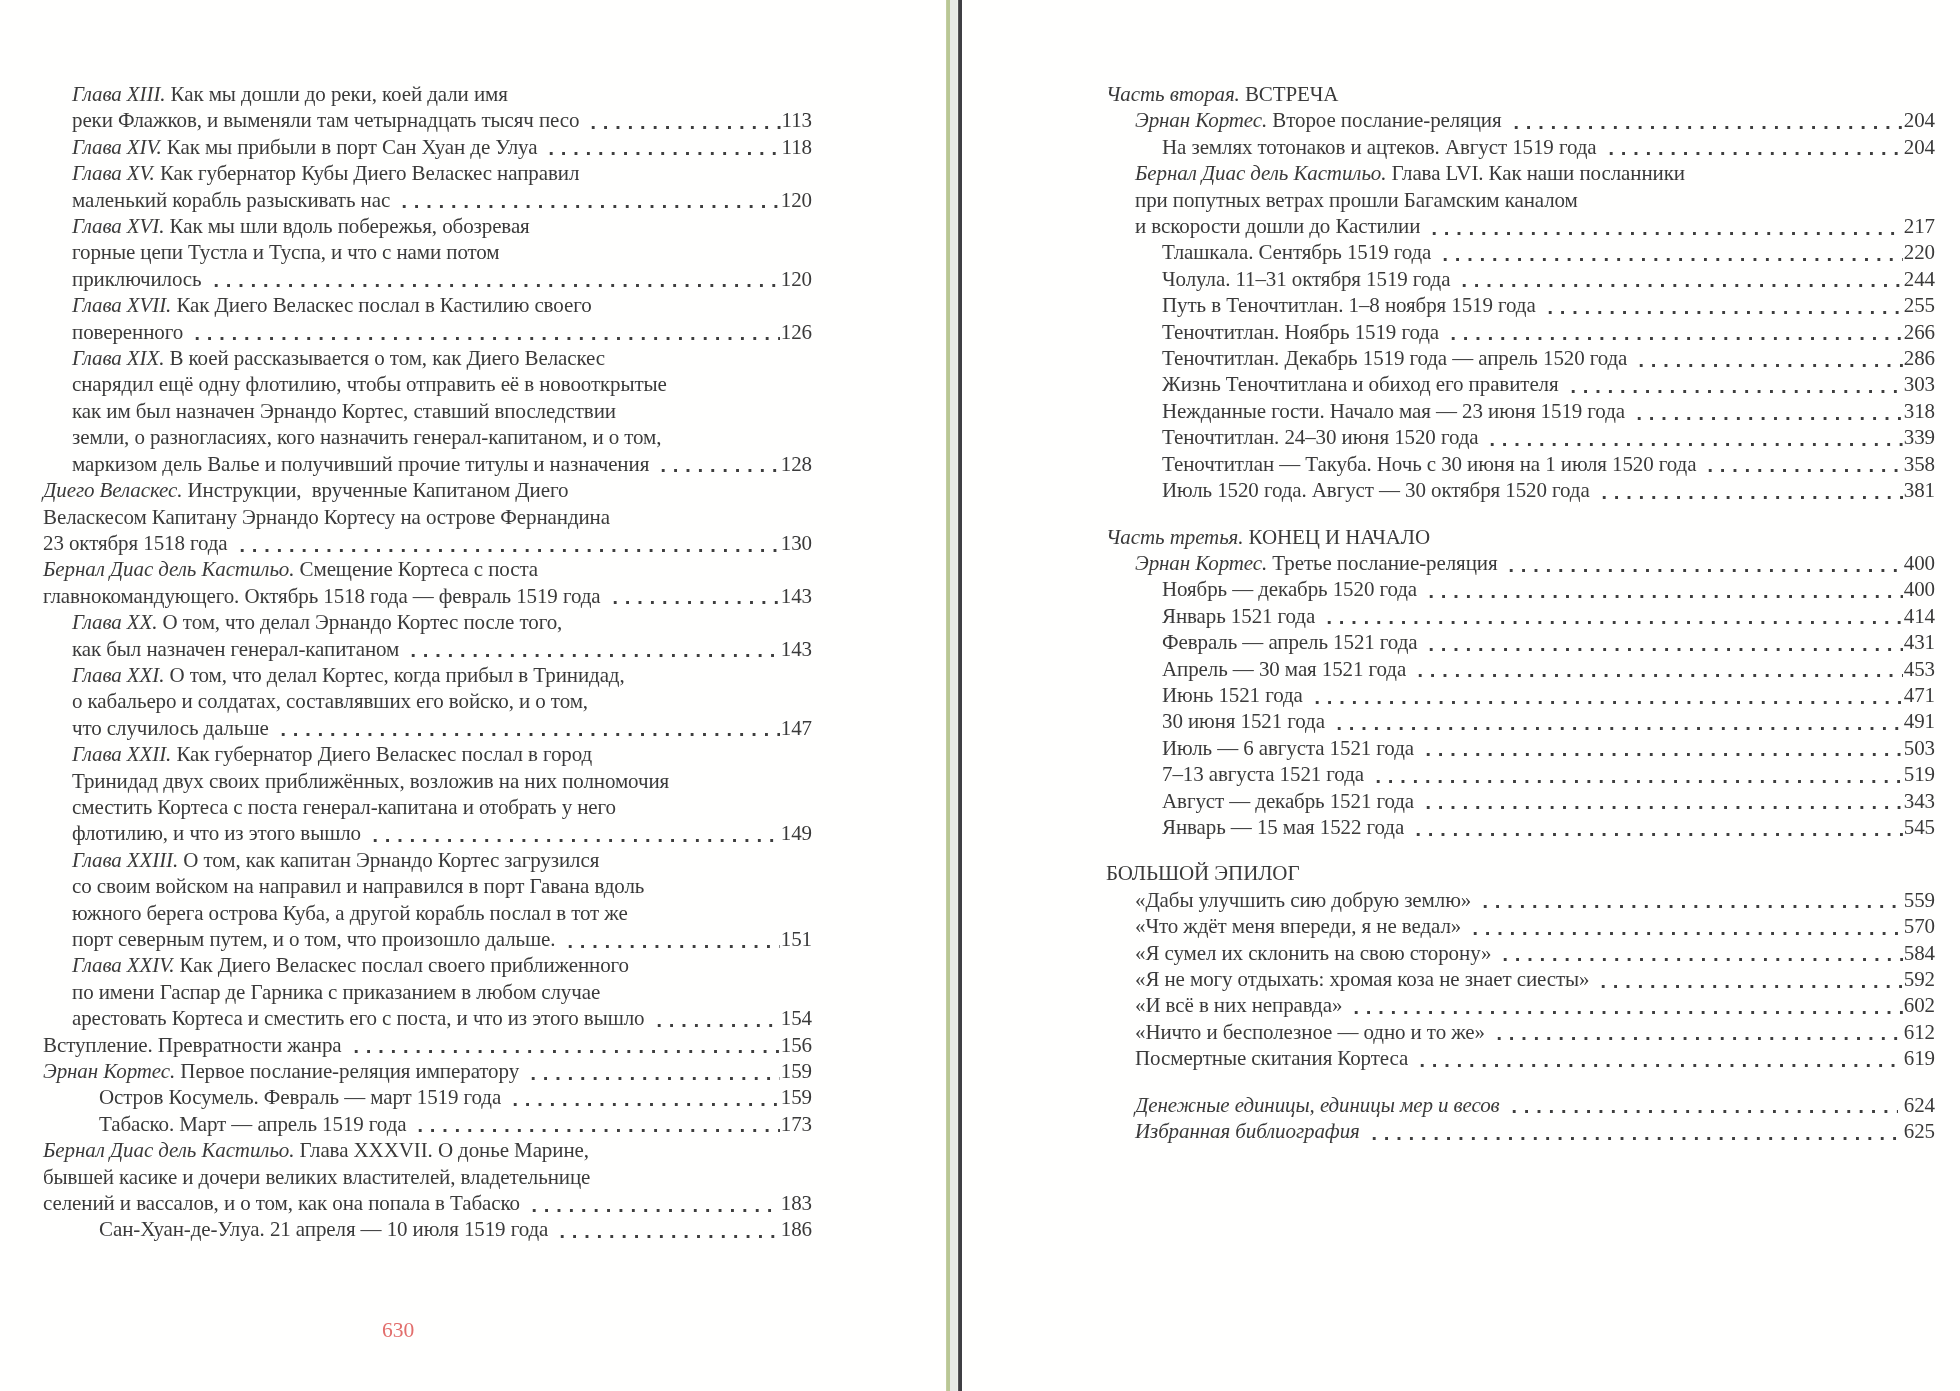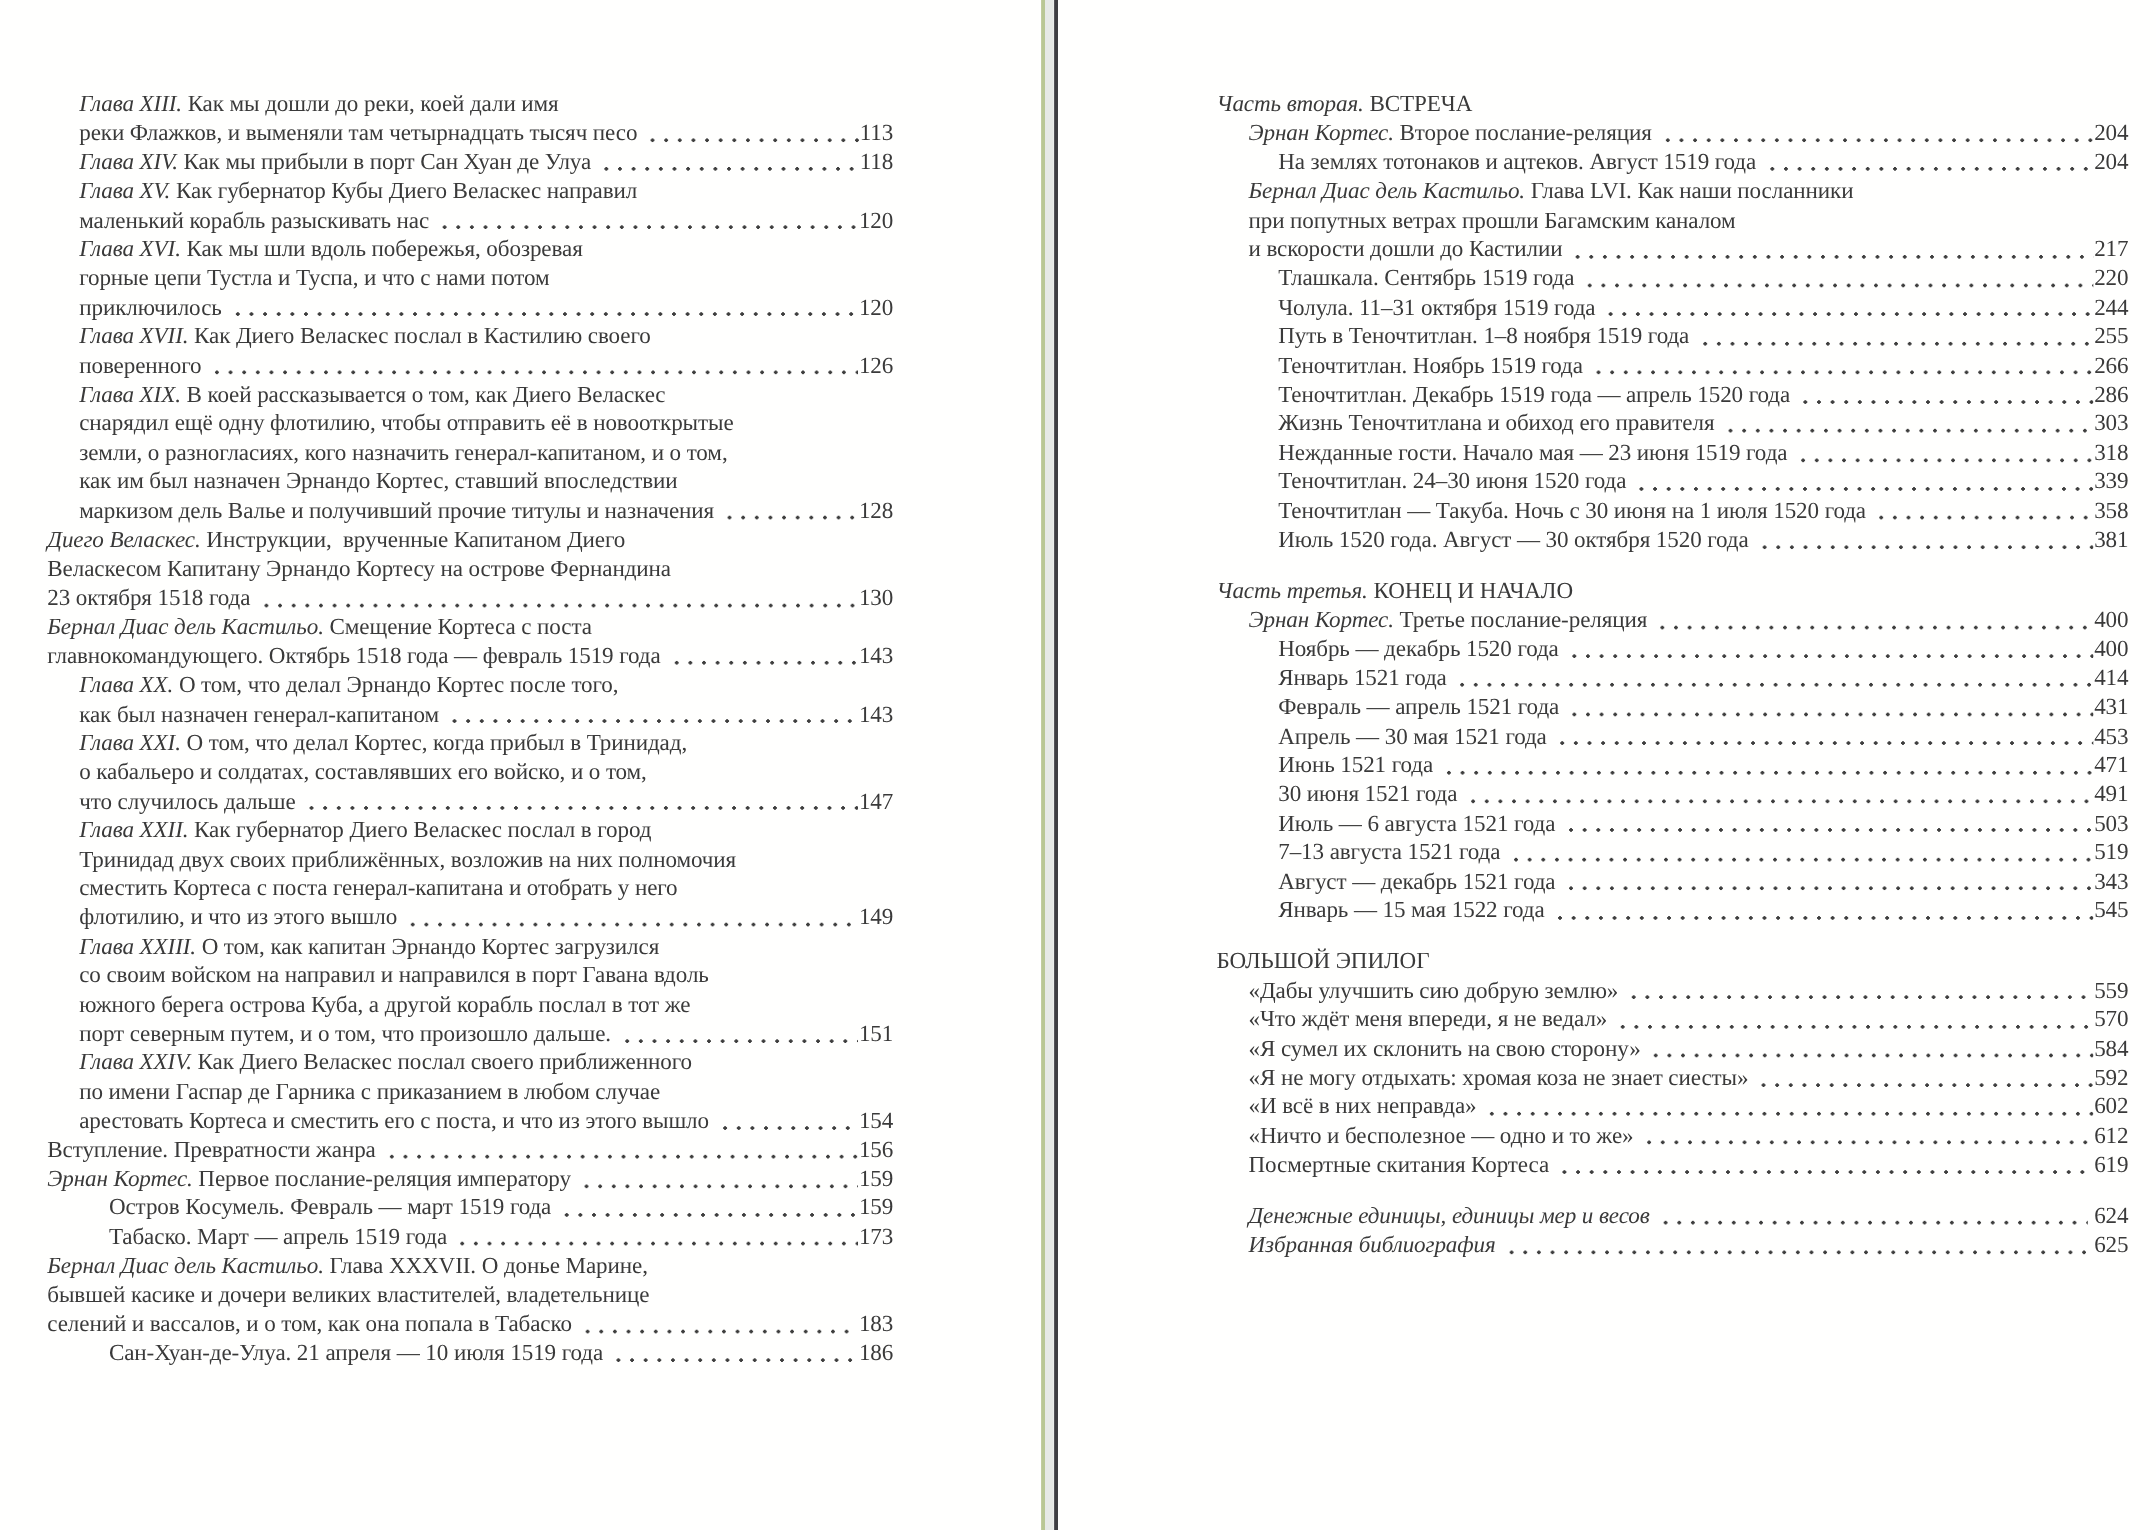--- a/index.html
+++ b/index.html
@@ -125,26 +125,26 @@
           </div>
         </div>
         <div class="entry indent1">
           <div class="line">
             <span class="txt"><span class="it">Глава XIX.</span><span> В коей рассказывается о том, как Диего Веласкес</span></span>
           </div>
           <div class="line">
             <span class="txt"><span>снарядил ещё одну флотилию, чтобы отправить её в новооткрытые</span></span>
           </div>
           <div class="line">
+            <span class="txt"><span>как им был назначен Эрнандо Кортес, ставший впоследствии</span></span>
+          </div>
+          <div class="line">
             <span class="txt"><span>земли, о разногласиях, кого назначить генерал-капитаном, и о том,</span></span>
           </div>
           <div class="line">
-            <span class="txt"><span>как им был назначен Эрнандо Кортес, ставший впоследствии</span></span>
-          </div>
-          <div class="line">
             <span class="txt"><span>маркизом дель Валье и получивший прочие титулы и назначения</span></span>
             <span class="leader"></span>
             <span class="pg">128</span>
           </div>
         </div>
         <div class="entry indent0">
           <div class="line">
             <span class="txt"><span class="it">Диего Веласкес.</span><span> Инструкции,  врученные Капитаном Диего</span></span>
           </div>
           <div class="line">
@@ -276,20 +276,21 @@
           </div>
         </div>
         <div class="entry indent2">
           <div class="line">
             <span class="txt"><span>Сан-Хуан-де-Улуа. 21 апреля — 10 июля 1519 года</span></span>
             <span class="leader"></span>
             <span class="pg">186</span>
           </div>
         </div>
       </div>
+    <div class="folio">630</div>
   </div>
   <div class="gutter"></div>
   <div class="page page-right">
     <div class="toc" id="toc-right">
         <div class="entry indent0">
           <div class="line">
             <span class="txt"><span class="it">Часть вторая.</span><span> ВСТРЕЧА</span></span>
           </div>
         </div>
         <div class="entry indent1">

